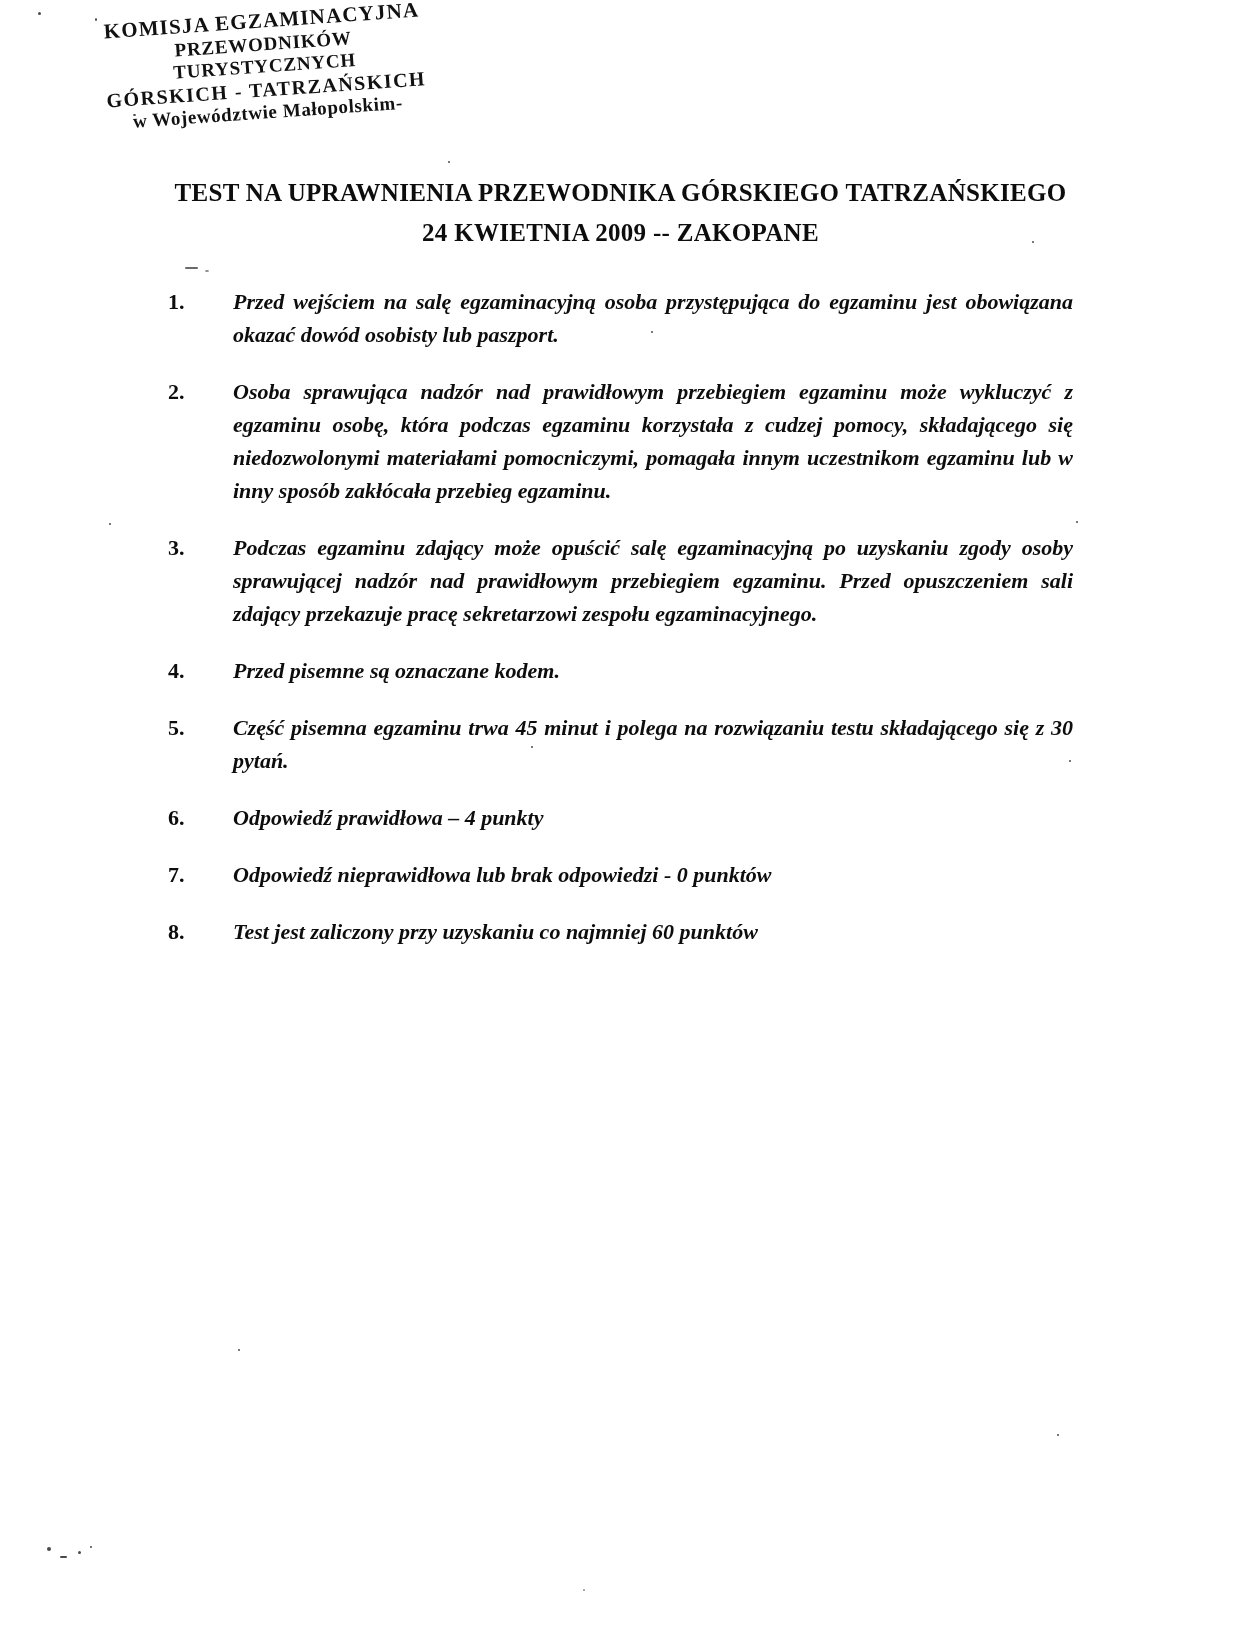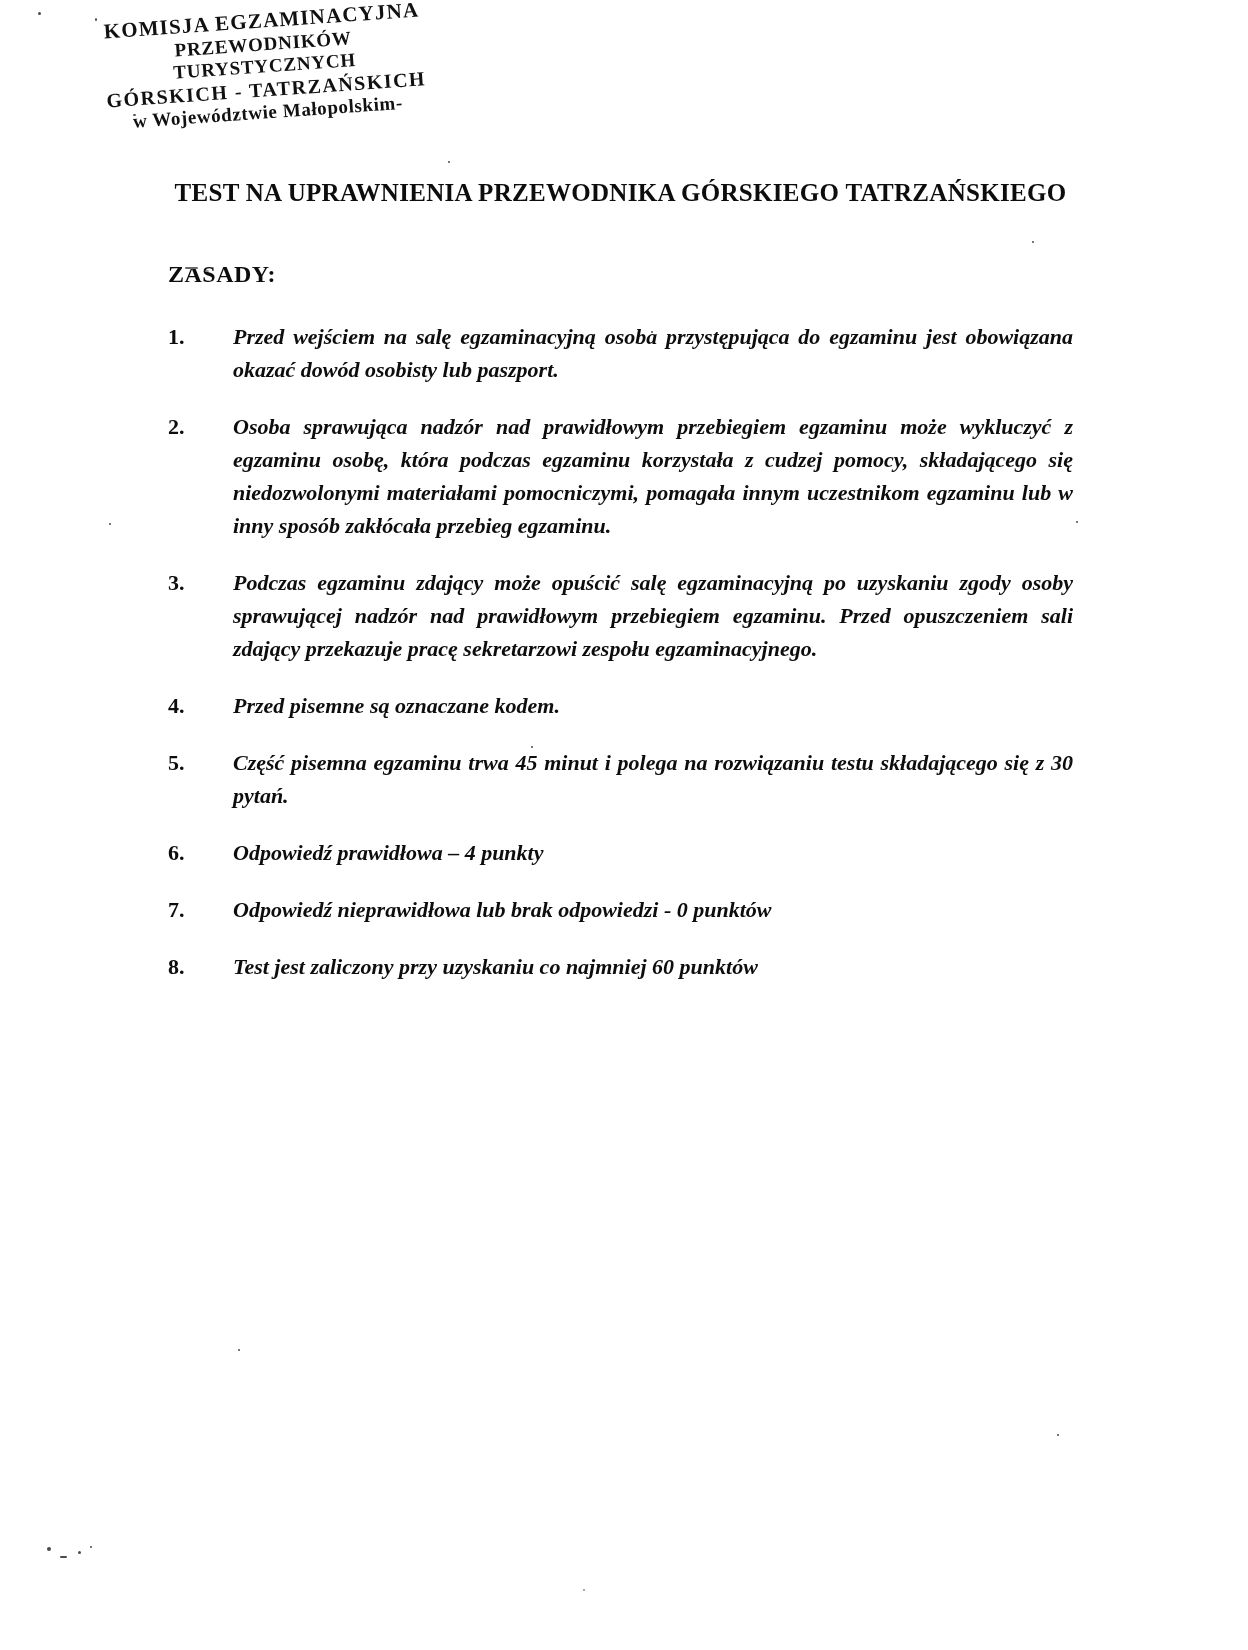--- a/index.html
+++ b/index.html
@@ -97,23 +97,23 @@
     <div class="s1">KOMISJA EGZAMINACYJNA</div>
     <div class="s2">PRZEWODNIKÓW TURYSTYCZNYCH</div>
     <div class="s3">GÓRSKICH - TATRZAŃSKICH</div>
     <div class="s4">w Województwie Małopolskim-</div>
   </div>
 
   <div class="content">
 
     <header class="doc-title">
       <div>TEST NA UPRAWNIENIA PRZEWODNIKA GÓRSKIEGO TATRZAŃSKIEGO</div>
+      <div>24 KWIETNIA 2009 -- ZAKOPANE</div>
     </header>
 
-    <div class="section-heading">ZASADY:</div>
 
     <div class="rules">
 
       <div class="rule">
         <span class="num">1.</span>
         <p class="txt">Przed wejściem na salę egzaminacyjną osoba przystępująca do egzaminu jest obowiązana okazać dowód osobisty lub paszport.</p>
       </div>
 
       <div class="rule">
         <span class="num">2.</span>

